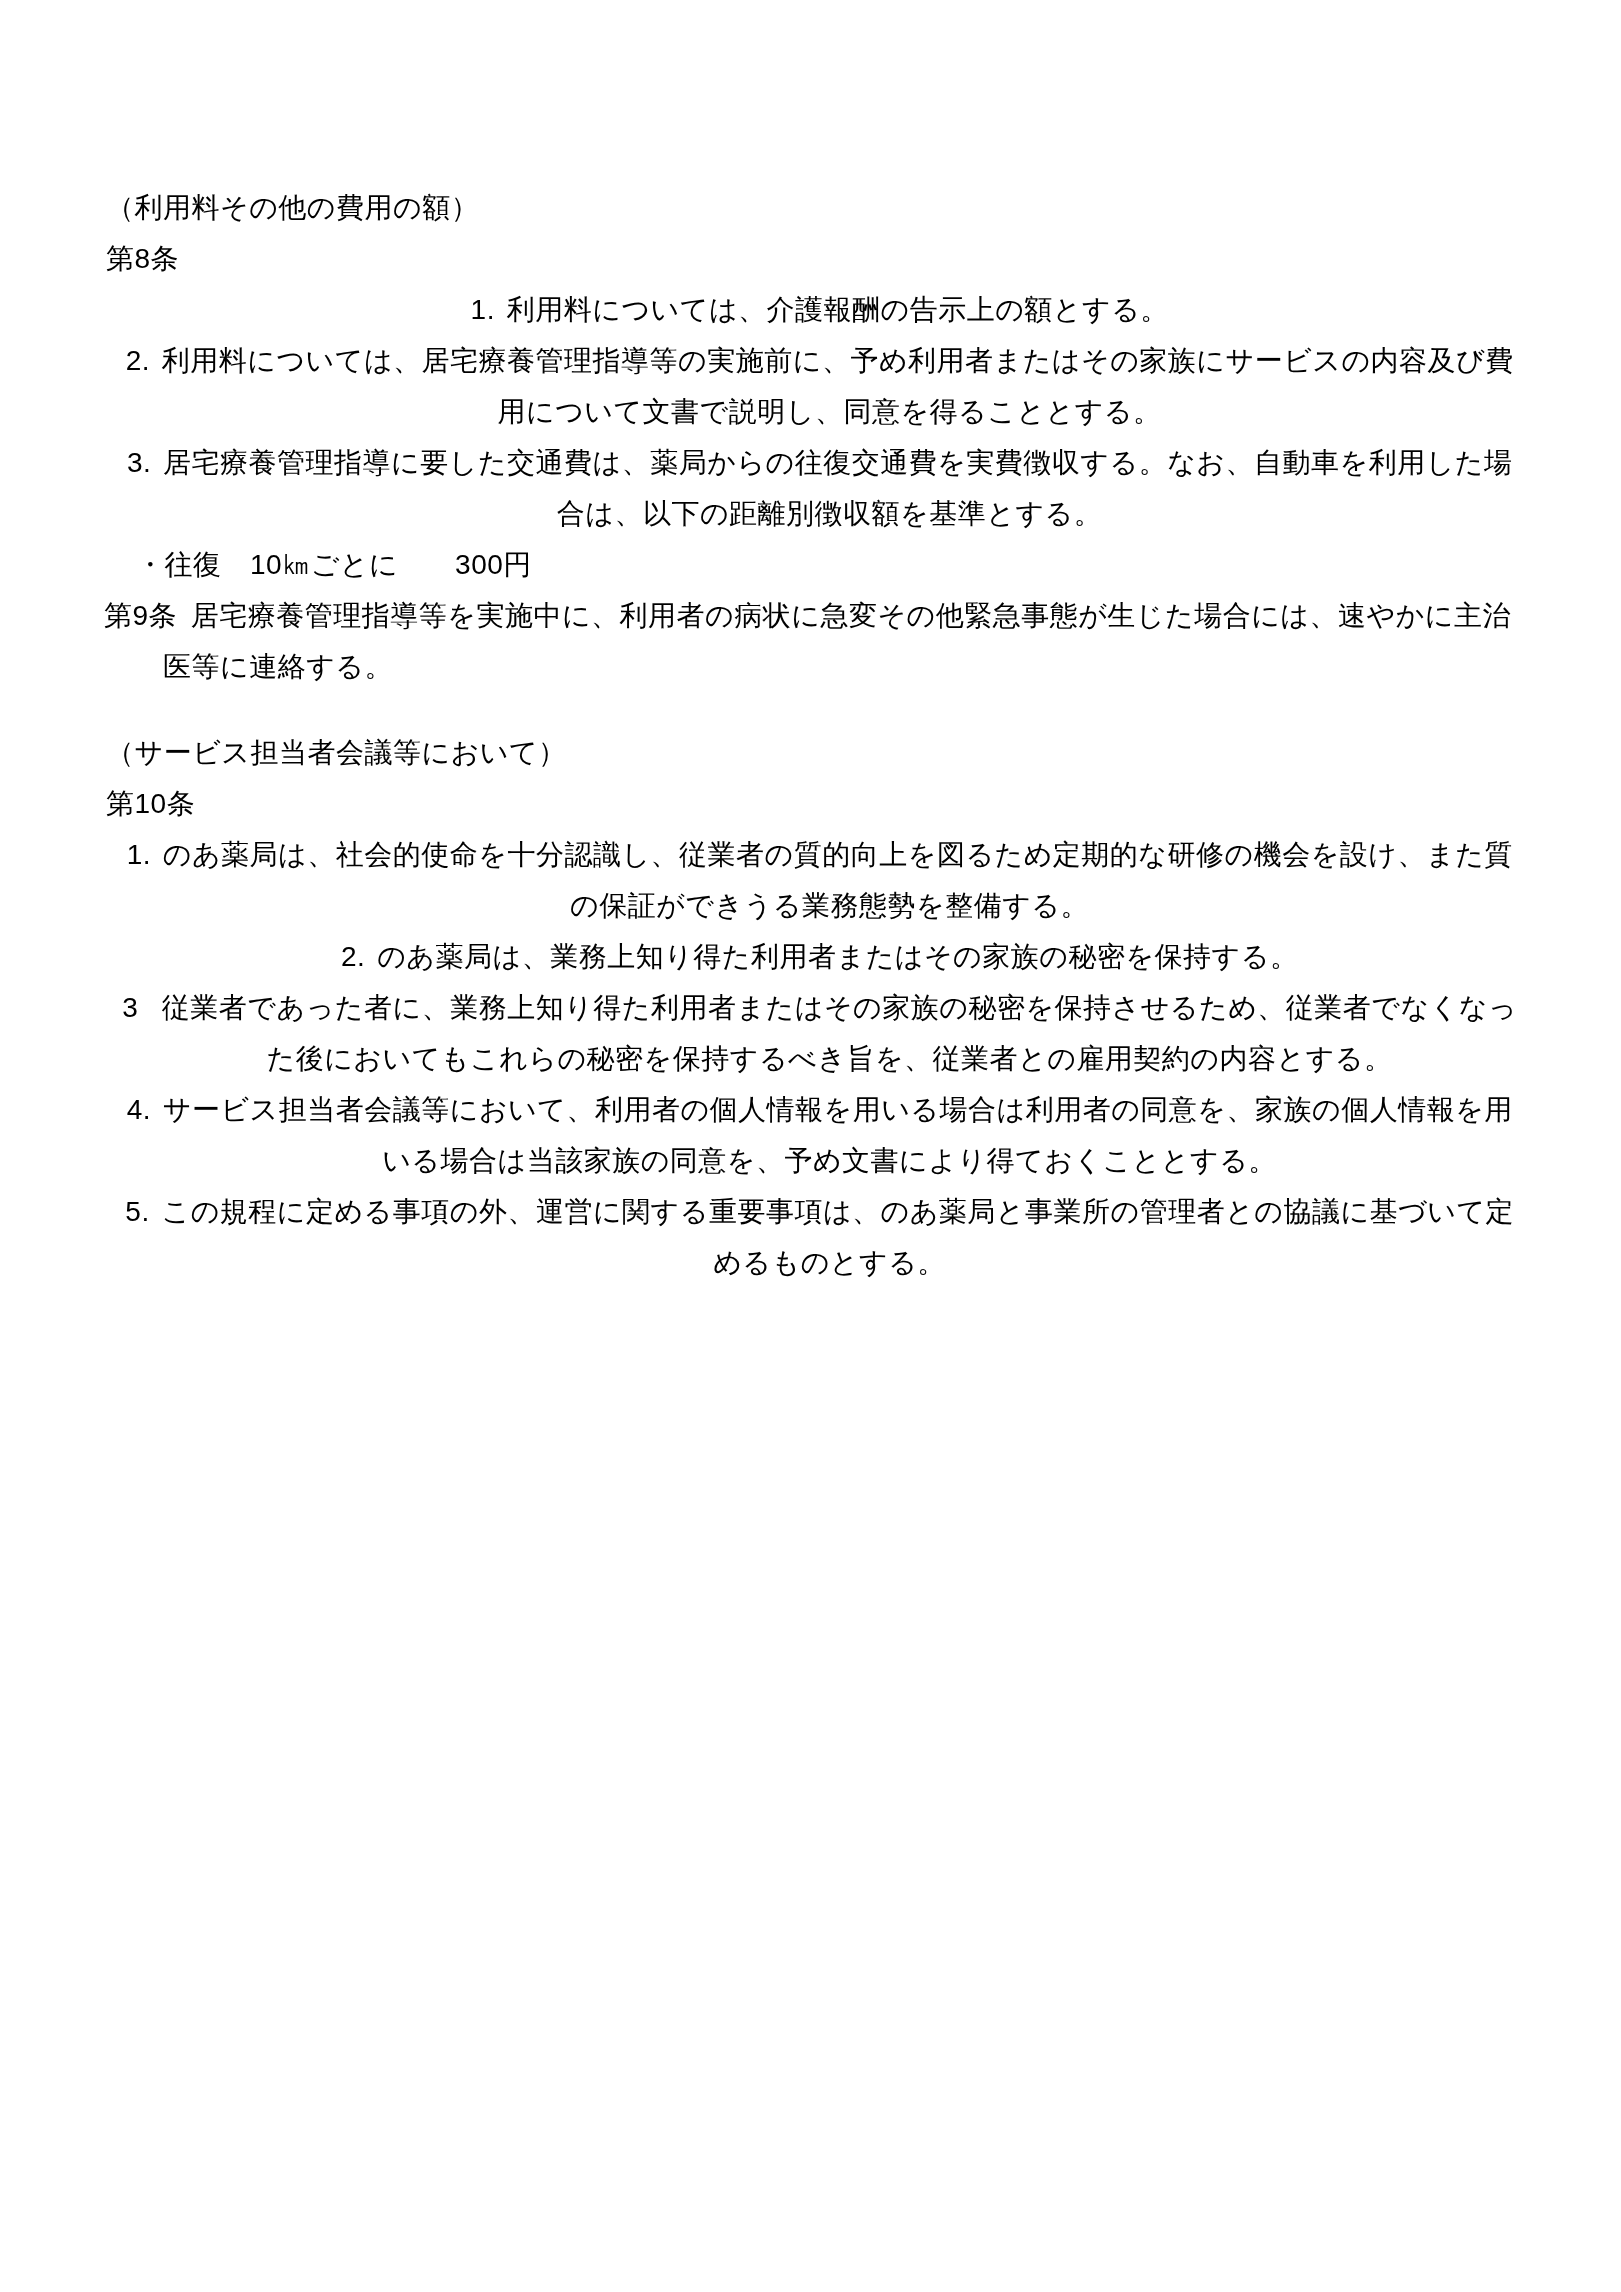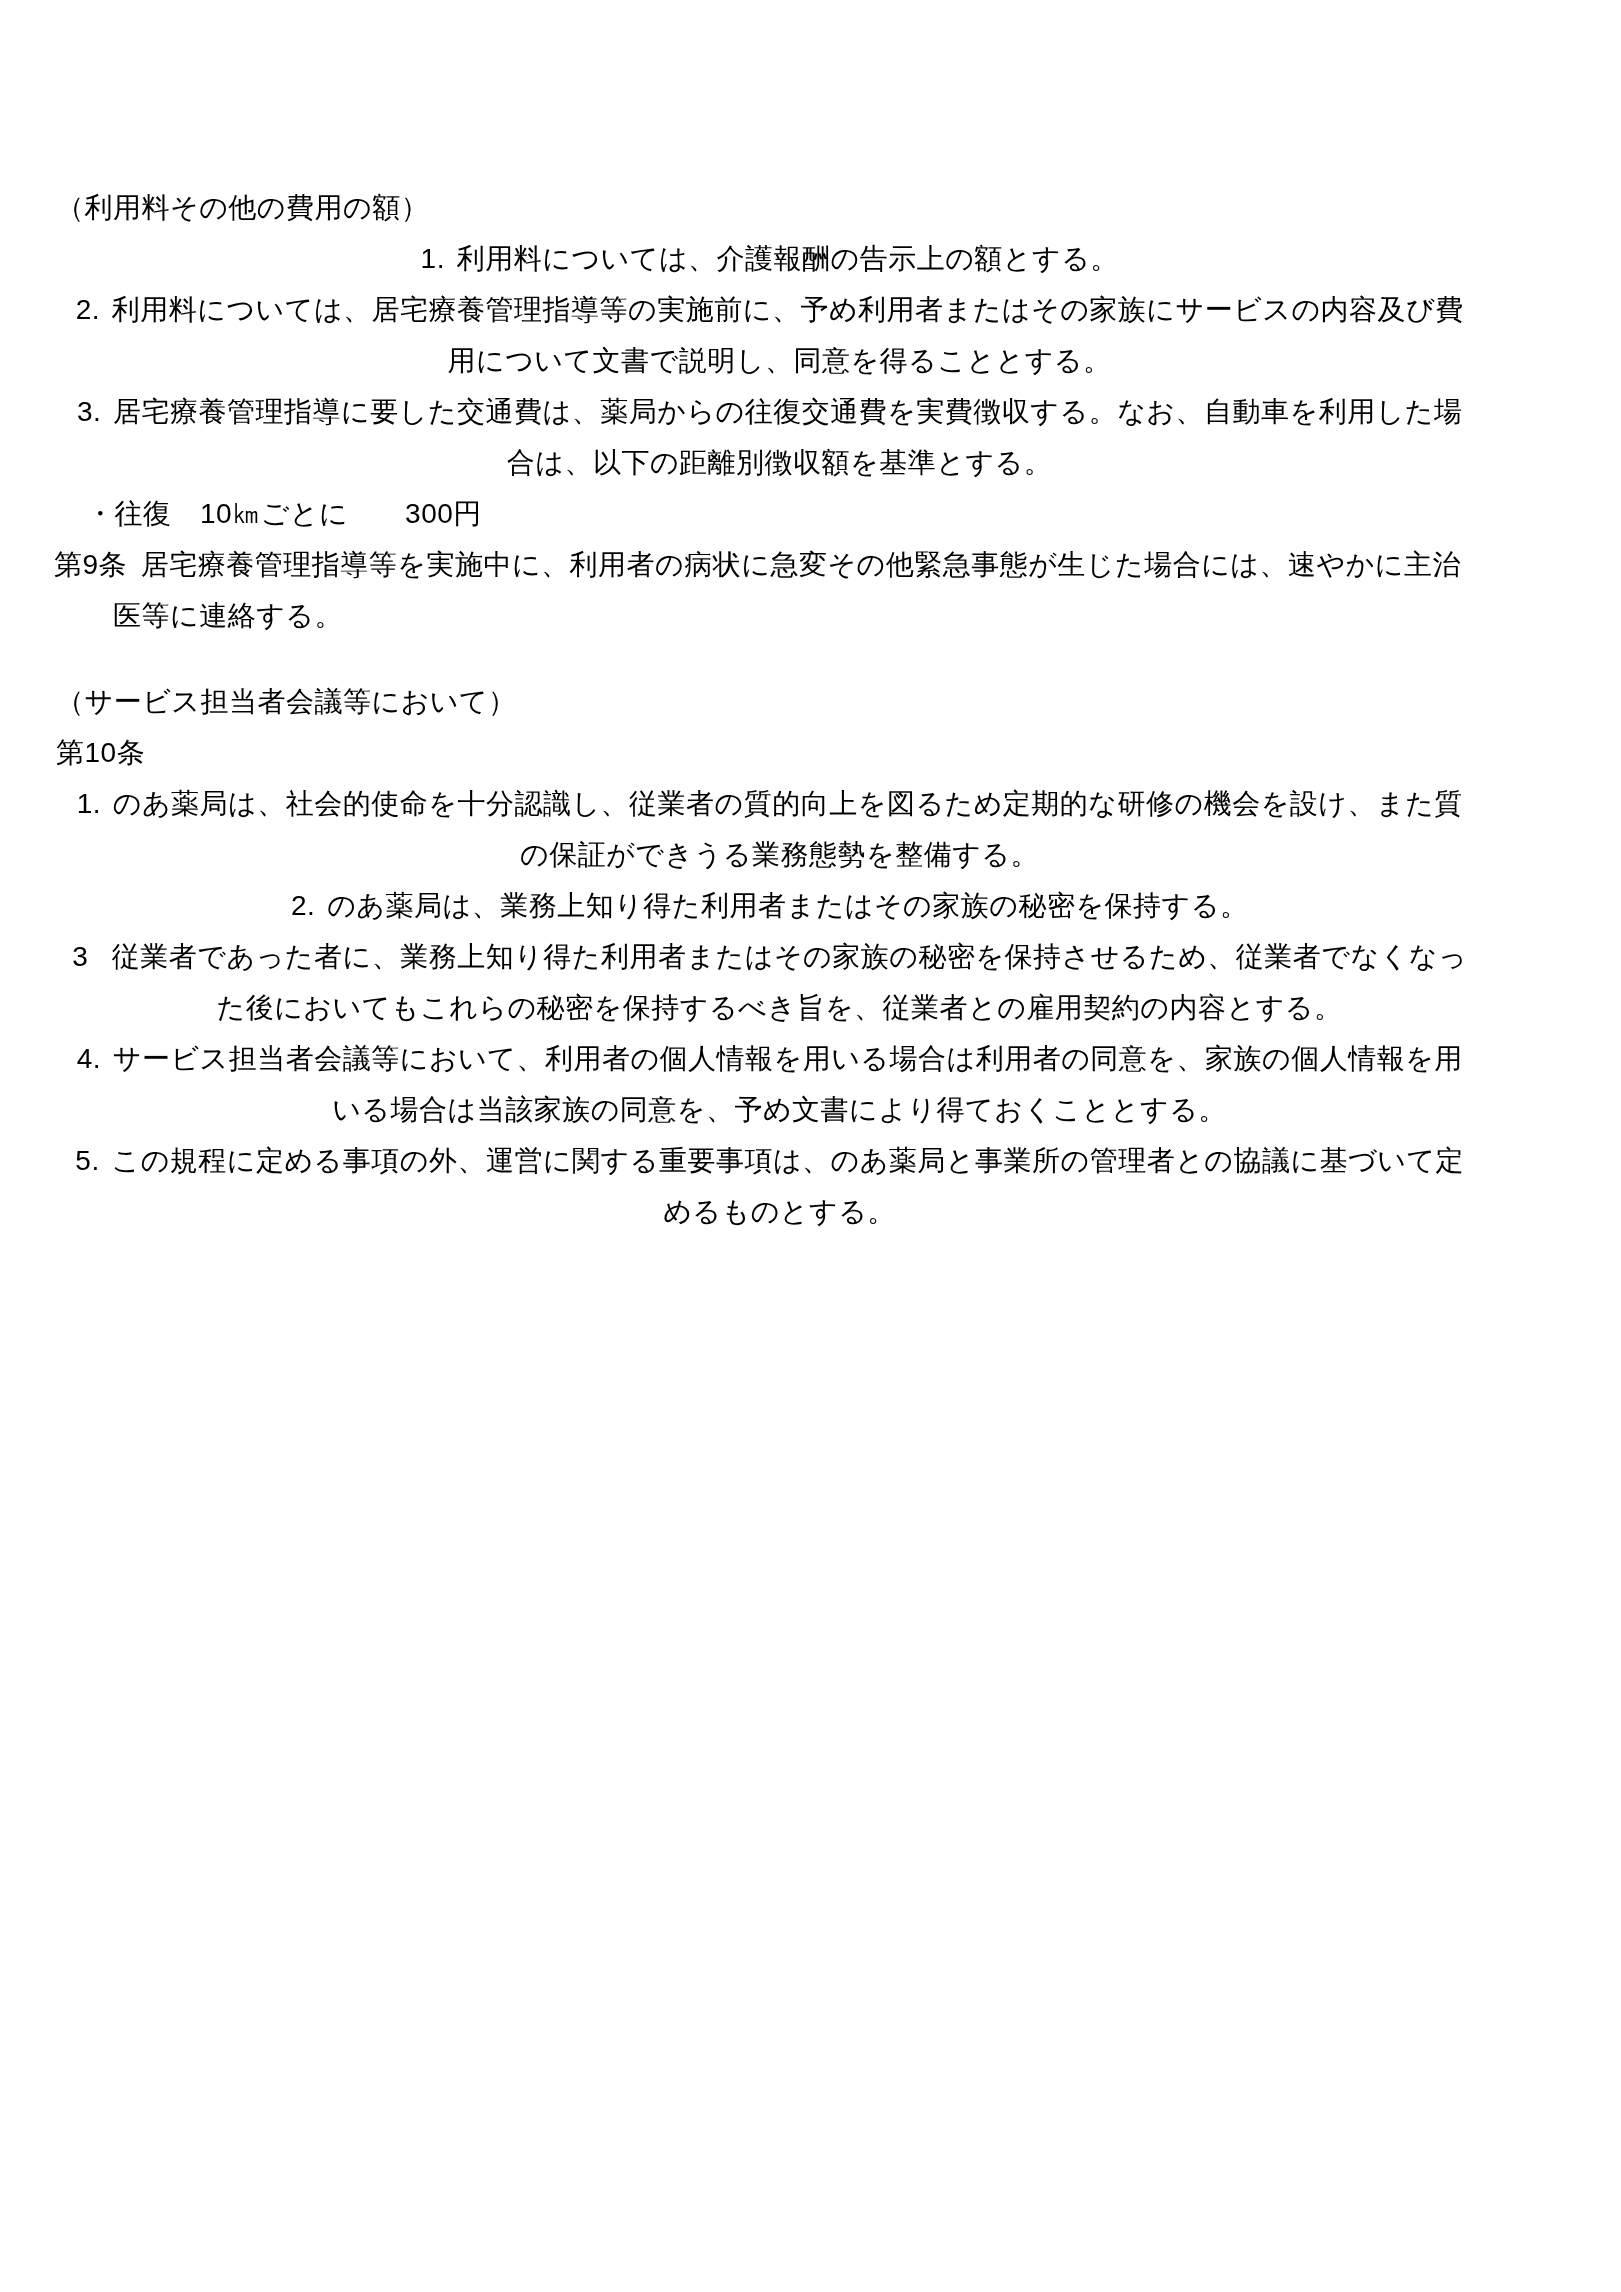--- a/index.html
+++ b/index.html
@@ -12,21 +12,21 @@
     height: 2293px;
     color: #000000;
     font-family: "Liberation Sans", "DejaVu Sans", sans-serif;
   }
   .page {
     position: relative;
     box-sizing: border-box;
     width: 1621px;
     height: 2293px;
     background: #ffffff;
-    padding: 182px 95px 0 54px;
+    padding: 182px 95px 0 104px;
     font-size: 28px;
     line-height: 51px;
     letter-spacing: 0.5px;
   }
   .content {
     width: 1419px;
   }
   p, div, section { margin: 0; padding: 0; }
 
   .heading { padding-left: 2px; }
@@ -58,20 +58,21 @@
   }
 </style>
 </head>
 <body>
 
 <div class="page">
   <div class="content">
 
     <section>
       <p class="heading">（利用料その他の費用の額）</p>
+      <p class="article-no">第8条</p>
 
       <div class="item">
         <span class="num">1.</span><span>利用料については、介護報酬の告示上の額とする。</span>
       </div>
       <div class="item">
         <span class="num">2.</span><span>利用料については、居宅療養管理指導等の実施前に、予め利用者またはその家族にサービスの内容及び費用について文書で説明し、同意を得ることとする。</span>
       </div>
       <div class="item">
         <span class="num">3.</span><span>居宅療養管理指導に要した交通費は、薬局からの往復交通費を実費徴収する。なお、自動車を利用した場合は、以下の距離別徴収額を基準とする。</span>
       </div>

